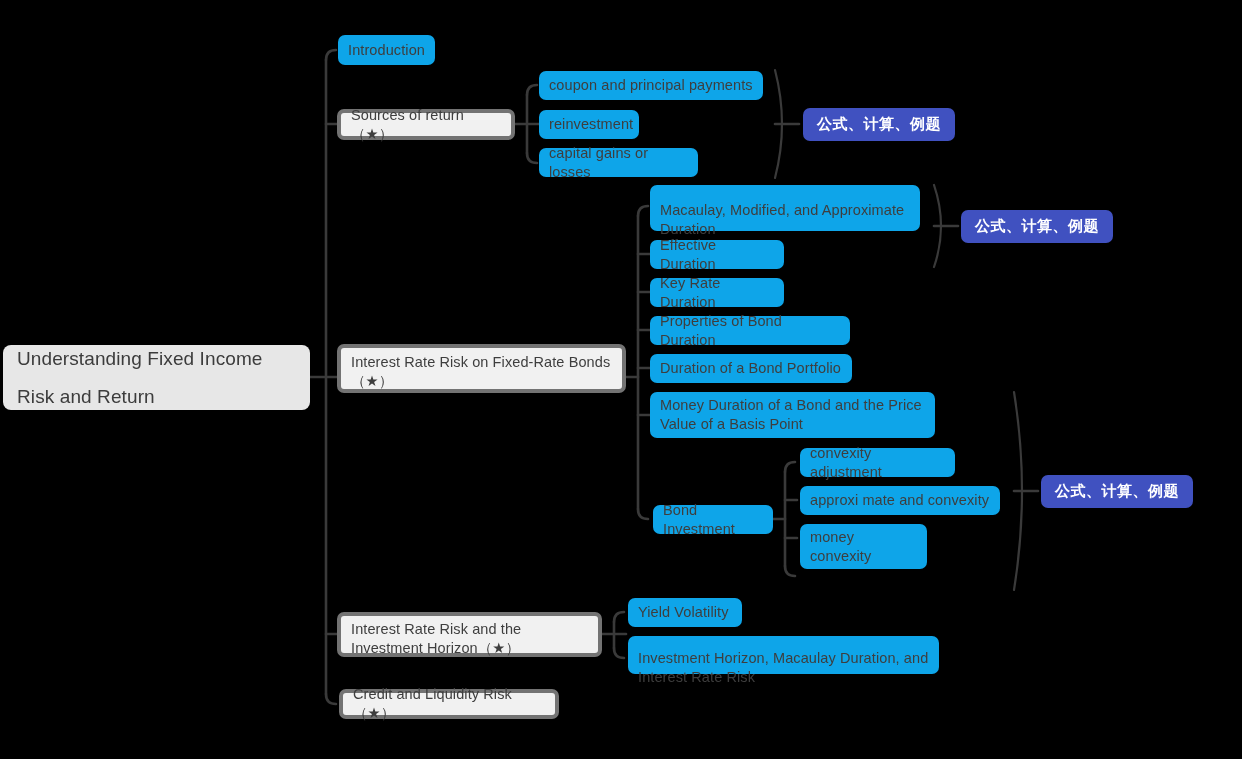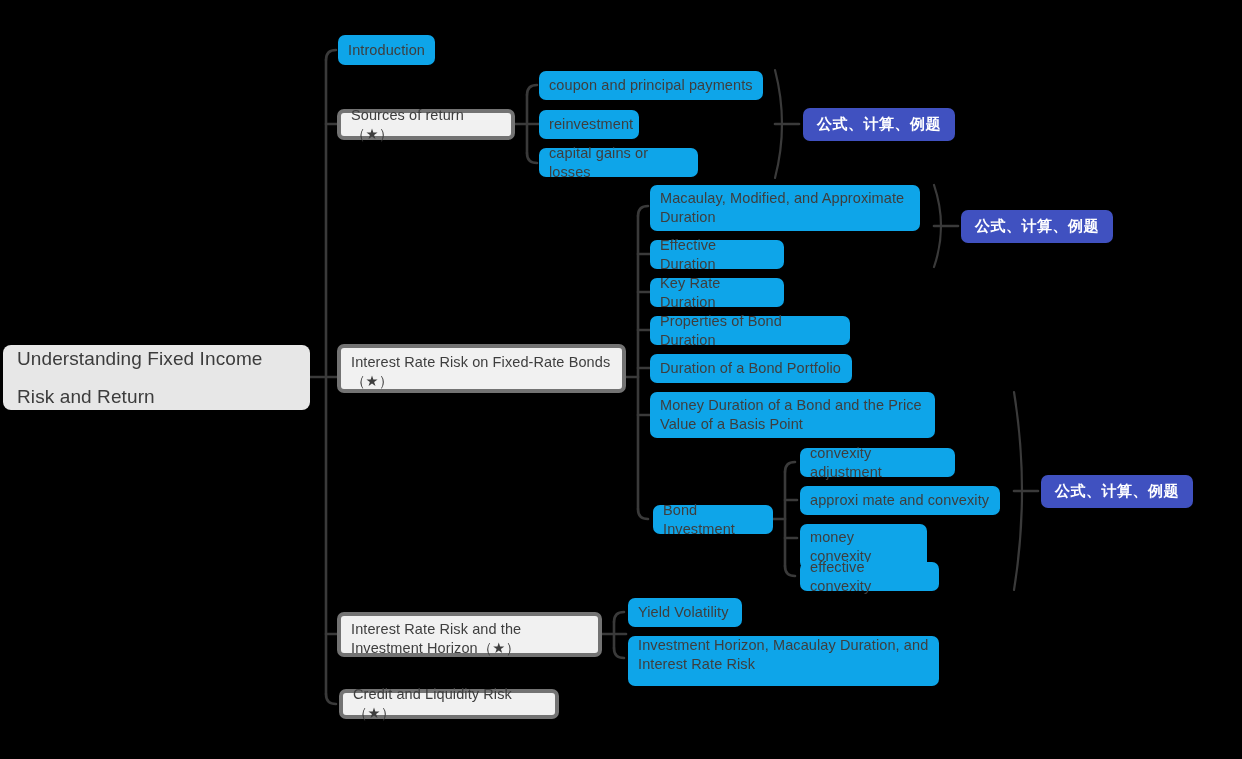--- a/index.html
+++ b/index.html
@@ -119,33 +119,32 @@
   <div class="node outlined" style="left:337px;top:344px;width:289px;height:49px;align-items:flex-start;padding-top:5px;">Interest Rate Risk on Fixed-Rate Bonds（★）</div>
 
   <div class="node outlined" style="left:337px;top:612px;width:265px;height:45px;align-items:flex-start;padding-top:4px;">Interest Rate Risk and the Investment Horizon（★）</div>
 
   <div class="node outlined" style="left:339px;top:689px;width:220px;height:30px;">Credit and Liquidity Risk（★）</div>
 
   <div class="node" style="left:539px;top:71px;width:224px;height:29px;">coupon and principal payments</div>
   <div class="node" style="left:539px;top:110px;width:100px;height:29px;">reinvestment</div>
   <div class="node" style="left:539px;top:148px;width:159px;height:29px;">capital gains or losses</div>
 
-  <div class="node" style="left:650px;top:185px;width:270px;height:46px;align-items:flex-start;padding-top:4px;">Macaulay, Modified, and Approximate Duration</div>
+  <div class="node" style="left:650px;top:185px;width:270px;height:46px;align-items:flex-start;padding-top:16px;">Macaulay, Modified, and Approximate Duration</div>
   <div class="node" style="left:650px;top:240px;width:134px;height:29px;">Effective Duration</div>
   <div class="node" style="left:650px;top:278px;width:134px;height:29px;">Key Rate Duration</div>
   <div class="node" style="left:650px;top:316px;width:200px;height:29px;">Properties of Bond Duration</div>
   <div class="node" style="left:650px;top:354px;width:202px;height:29px;">Duration of a Bond Portfolio</div>
   <div class="node" style="left:650px;top:392px;width:285px;height:46px;align-items:flex-start;padding-top:4px;">Money Duration of a Bond and the Price Value of a Basis Point</div>
   <div class="node" style="left:653px;top:505px;width:120px;height:29px;">Bond Investment</div>
 
   <div class="node" style="left:800px;top:448px;width:155px;height:29px;">convexity adjustment</div>
   <div class="node" style="left:800px;top:486px;width:200px;height:29px;">approxi mate and convexity</div>
   <div class="node" style="left:800px;top:524px;width:127px;height:45px;">money convexity</div>
-  <div class="node" style="left:800px;top:562px;width:139px;height:29px;">effective convexity</div>
 
   <div class="node" style="left:628px;top:598px;width:114px;height:29px;">Yield Volatility</div>
-  <div class="node" style="left:628px;top:636px;width:311px;height:50px;align-items:flex-start;padding-top:0;">Investment Horizon, Macaulay Duration, and Interest Rate Risk</div>
+  <div class="node" style="left:628px;top:636px;width:311px;height:38px;align-items:flex-start;padding-top:13px;">Investment Horizon, Macaulay Duration, and Interest Rate Risk</div>
 
   <div class="badge" style="left:803px;top:108px;width:152px;height:33px;">公式、计算、例题</div>
   <div class="badge" style="left:961px;top:210px;width:152px;height:33px;">公式、计算、例题</div>
   <div class="badge" style="left:1041px;top:475px;width:152px;height:33px;">公式、计算、例题</div>
 
 </div>
 
 </body></html>

